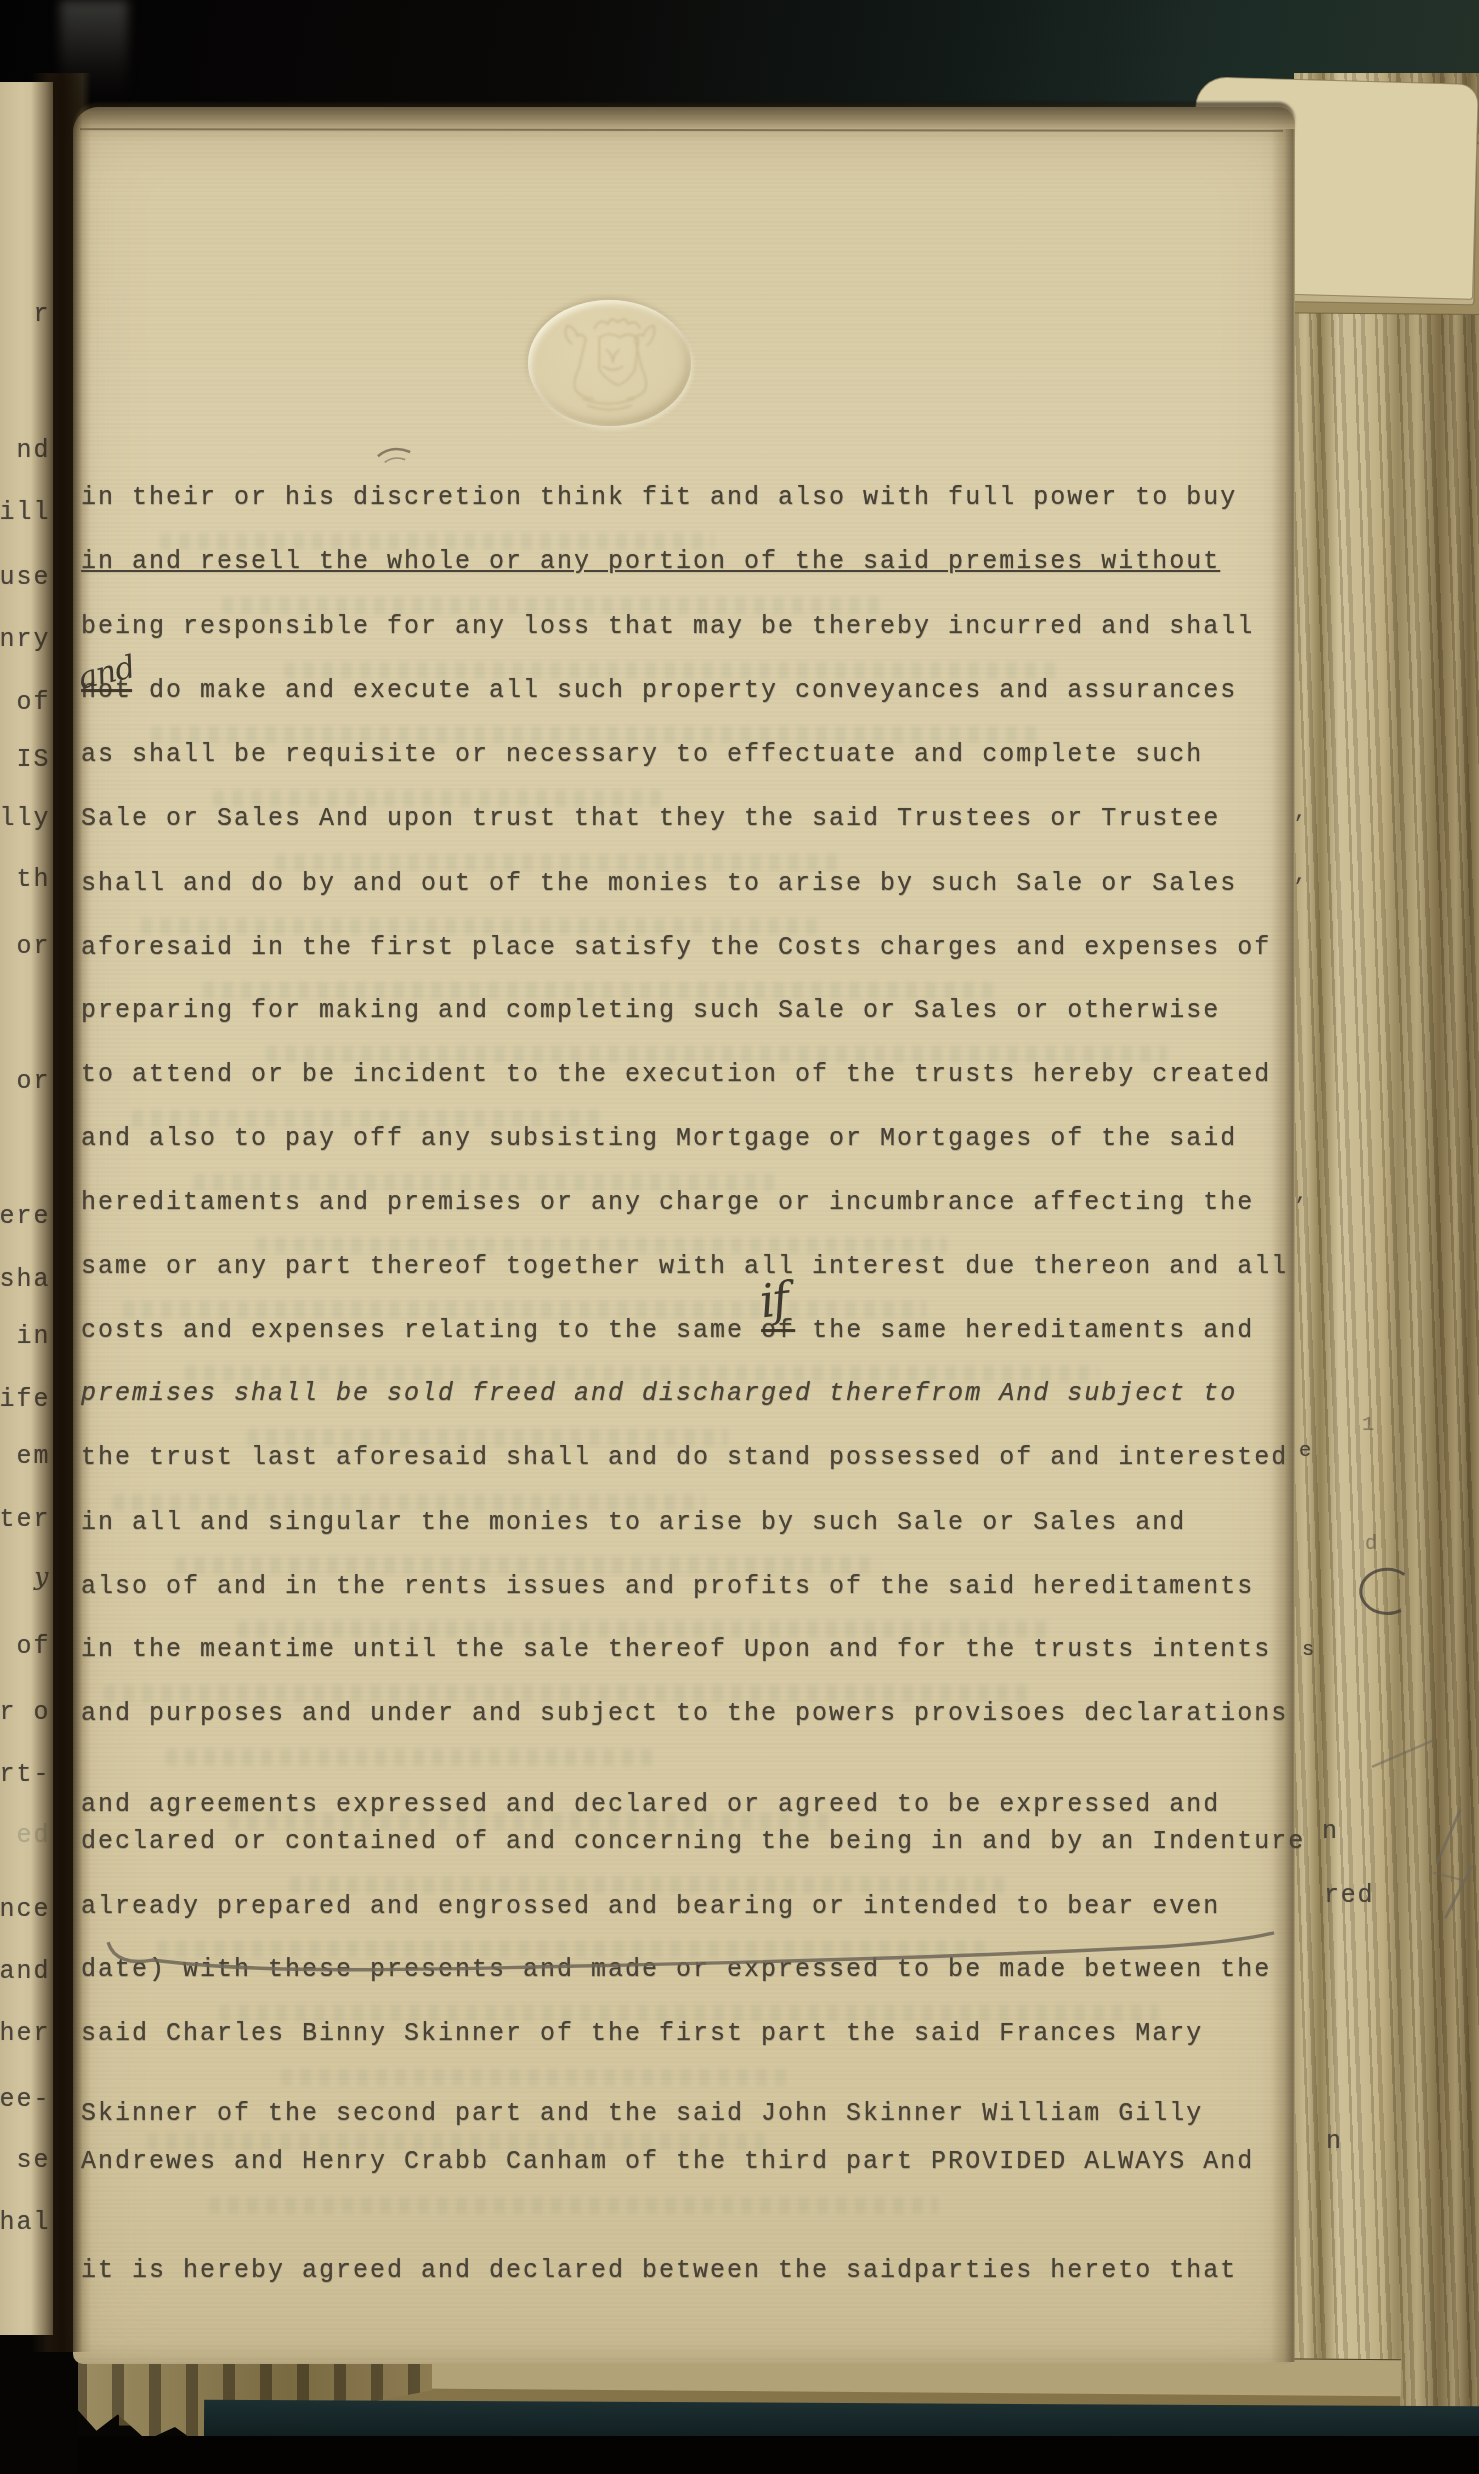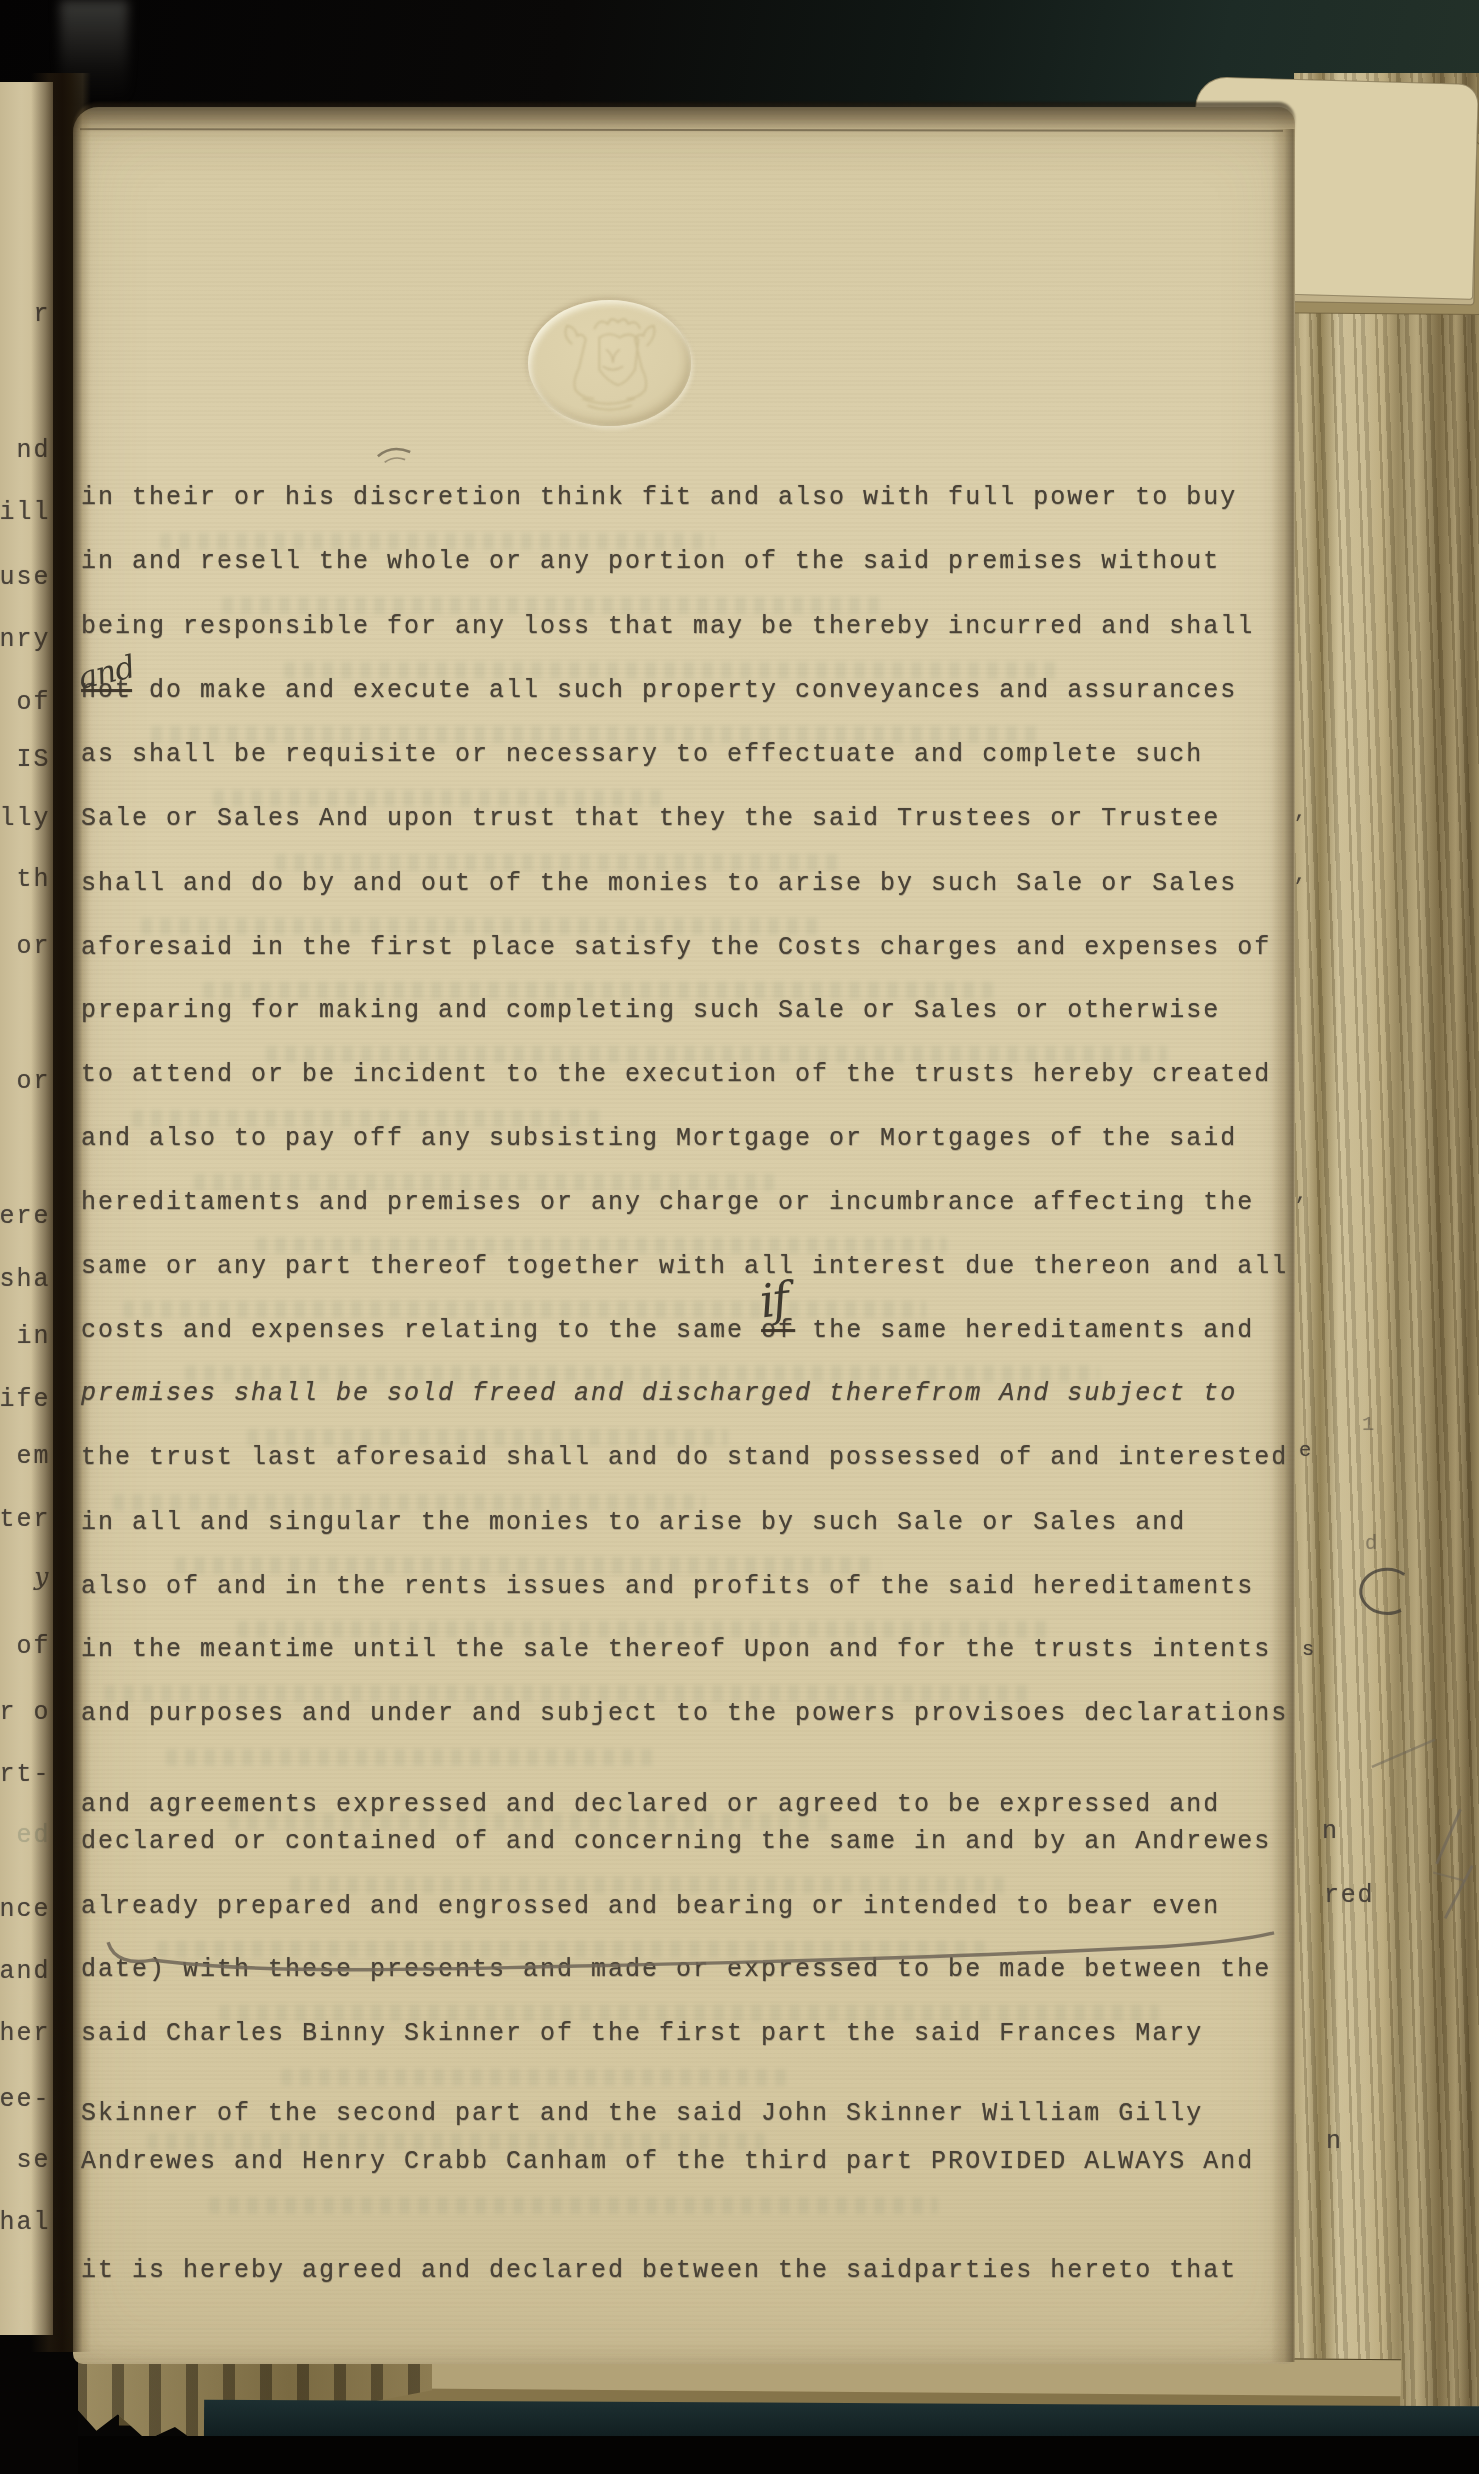--- a/index.html
+++ b/index.html
@@ -170,21 +170,21 @@
         <path d="M88 78 q 12 8 24 0"></path>
       </g>
     </svg>
   </div>
 
   <div class="gutter"></div>
 
   <div id="textlayer">
       <div class="tline" style="top: 484px;">in their or his discretion think fit and also with full power to buy</div>
       <div class="ghost" style="top: 533px; left: 160px; width: 554px;"></div>
-      <div class="tline" style="top: 548px;">in and resell the whole or any portion of the said premises without</div>
+      <div class="tline" style="top: 548px; text-decoration: underline;">in and resell the whole or any portion of the said premises without</div>
       <div class="ghost" style="top: 597px; left: 222px; width: 665px;"></div>
       <div class="tline" style="top: 613px;">being responsible for any loss that may be thereby incurred and shall</div>
       <div class="ghost" style="top: 662px; left: 284px; width: 777px;"></div>
       <div class="tline" style="top: 677px;"><s>not</s> do make and execute all such property conveyances and assurances</div>
       <div class="ghost" style="top: 726px; left: 151px; width: 888px;"></div>
       <div class="tline" style="top: 741px;">as shall be requisite or necessary to effectuate and complete such</div>
       <div class="ghost" style="top: 790px; left: 213px; width: 455px;"></div>
       <div class="tline" style="top: 805px;">Sale or Sales And upon trust that they the said Trustees or Trustee</div>
       <div class="ghost" style="top: 854px; left: 275px; width: 567px;"></div>
       <div class="tline" style="top: 870px;">shall and do by and out of the monies to arise by such Sale or Sales</div>
@@ -210,21 +210,21 @@
       <div class="tline" style="top: 1509px;">in all and singular the monies to arise by such Sale or Sales and</div>
       <div class="ghost" style="top: 1557px; left: 175px; width: 704px;"></div>
       <div class="tline" style="top: 1573px;">also of and in the rents issues and profits of the said hereditaments</div>
       <div class="ghost" style="top: 1621px; left: 237px; width: 815px;"></div>
       <div class="tline" style="top: 1636px;">in the meantime until the sale thereof Upon and for the trusts intents</div>
       <div class="ghost" style="top: 1685px; left: 104px; width: 927px;"></div>
       <div class="tline" style="top: 1700px;">and purposes and under and subject to the powers provisoes declarations</div>
       <div class="ghost" style="top: 1749px; left: 166px; width: 494px;"></div>
       <div class="tline" style="top: 1764px; margin-top: 27px;">and agreements expressed and declared or agreed to be expressed and</div>
       <div class="ghost" style="top: 1813px; left: 228px; width: 605px;"></div>
-      <div class="tline" style="top: 1828px;">declared or contained of and concerning the same in and by an Andrewes</div>
+      <div class="tline" style="top: 1828px;">declared or contained of and concerning the being in and by an Indenture</div>
       <div class="ghost" style="top: 1877px; left: 290px; width: 717px;"></div>
       <div class="tline" style="top: 1893px;">already prepared and engrossed and bearing or intended to bear even</div>
       <div class="ghost" style="top: 1941px; left: 157px; width: 828px;"></div>
       <div class="tline" style="top: 1956px;">date) with these presents and made or expressed to be made between the</div>
       <div class="ghost" style="top: 2005px; left: 219px; width: 940px;"></div>
       <div class="tline" style="top: 2020px;">said Charles Binny Skinner of the first part the said Frances Mary</div>
       <div class="ghost" style="top: 2069px; left: 281px; width: 506px;"></div>
       <div class="tline" style="top: 2084px; margin-top: 16px;">Skinner of the second part and the said John Skinner William Gilly</div>
       <div class="ghost" style="top: 2133px; left: 147px; width: 618px;"></div>
       <div class="tline" style="top: 2148px;">Andrewes and Henry Crabb Canham of the third part PROVIDED ALWAYS And</div>

